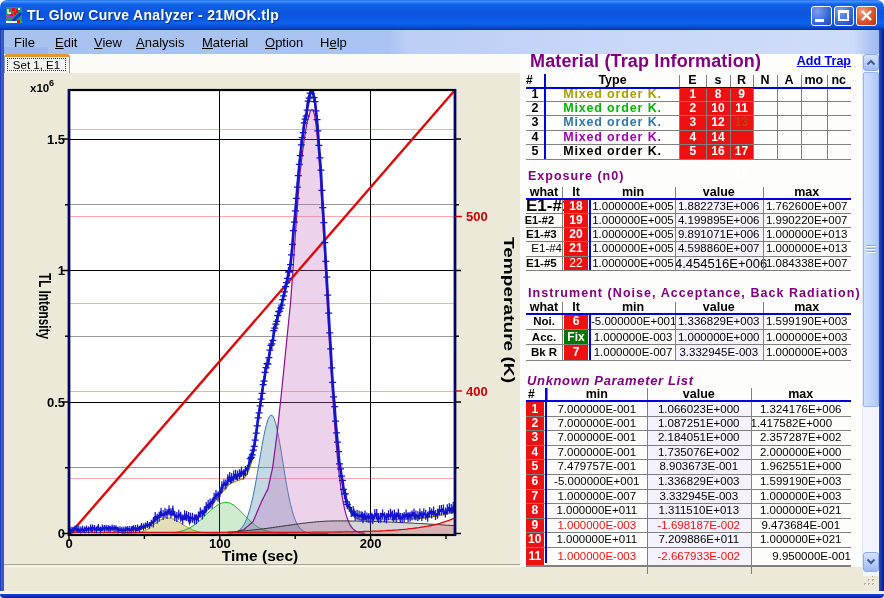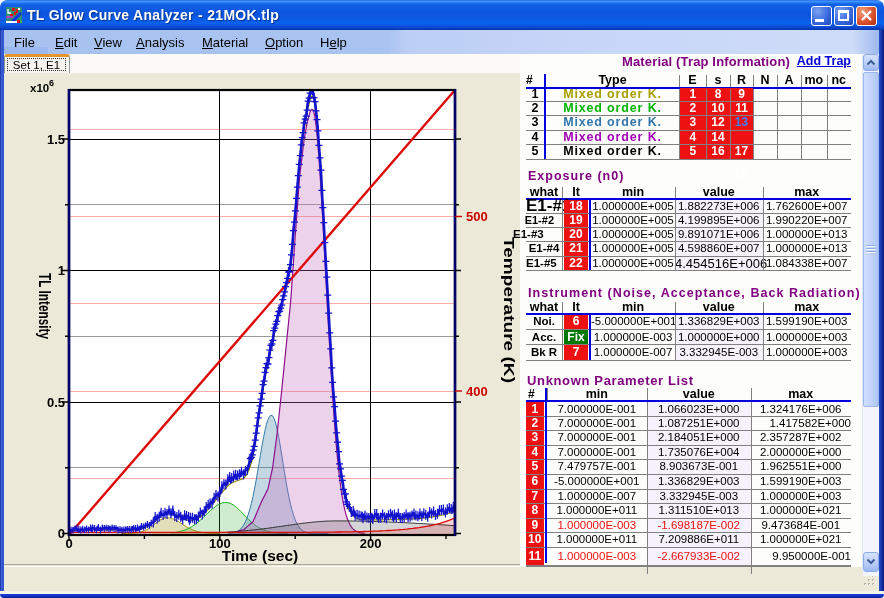--- a/index.html
+++ b/index.html
@@ -143,21 +143,21 @@
 <div class="abs" style="left:863px;top:72px;width:16px;height:335px;background:linear-gradient(90deg,#cfdffe 0%,#c2d4fb 50%,#aec6f5 100%);border:1px solid #9bb7f0;border-radius:2px"></div>
 <svg class="abs" style="left:866px;top:244px" width="10" height="10" viewBox="0 0 10 10">
     <g stroke="#86a7e8" stroke-width="1">
       <path d="M0.5 1.5 H9.5 M0.5 4.5 H9.5 M0.5 7.5 H9.5"></path>
     </g>
     <g stroke="#fff" stroke-width="1">
       <path d="M0.5 2.5 H9.5 M0.5 5.5 H9.5 M0.5 8.5 H9.5"></path>
     </g>
   </svg>
 
-<div style="position:absolute;left:530px;top:54.5px;width:260px;height:13px;line-height:13px;font-size:13px;color:#800080;text-align:right;white-space:nowrap;font-weight:bold;letter-spacing:0.15px;">Material (Trap Information)</div>
+<div style="position:absolute;left:530px;top:54.5px;width:260px;height:13px;line-height:13px;font-size:18px;color:#800080;text-align:left;white-space:nowrap;font-weight:bold;letter-spacing:0.15px;">Material (Trap Information)</div>
 <div style="position:absolute;left:770px;top:54px;width:81px;height:14px;line-height:14px;font-size:12.5px;color:#0000dd;text-align:right;white-space:nowrap;font-weight:bold;"><span style="text-decoration:underline">Add Trap</span></div>
 <div style="position:absolute;left:526px;top:73.5px;width:16px;height:13px;line-height:13px;font-size:12px;color:#000;text-align:left;white-space:nowrap;font-weight:bold;">#</div>
 <div style="position:absolute;left:546px;top:73.5px;width:133px;height:13px;line-height:13px;font-size:12.5px;color:#000;text-align:center;white-space:nowrap;font-weight:bold;">Type</div>
 <div style="position:absolute;left:679px;top:73.5px;width:27px;height:13px;line-height:13px;font-size:12.5px;color:#000;text-align:center;white-space:nowrap;font-weight:bold;">E</div>
 <div style="position:absolute;left:706px;top:73.5px;width:24px;height:13px;line-height:13px;font-size:12.5px;color:#000;text-align:center;white-space:nowrap;font-weight:bold;">s</div>
 <div style="position:absolute;left:730px;top:73.5px;width:23px;height:13px;line-height:13px;font-size:12.5px;color:#000;text-align:center;white-space:nowrap;font-weight:bold;">R</div>
 <div style="position:absolute;left:753px;top:73.5px;width:24px;height:13px;line-height:13px;font-size:12.5px;color:#000;text-align:center;white-space:nowrap;font-weight:bold;">N</div>
 <div style="position:absolute;left:777px;top:73.5px;width:24px;height:13px;line-height:13px;font-size:12.5px;color:#000;text-align:center;white-space:nowrap;font-weight:bold;">A</div>
 <div style="position:absolute;left:801px;top:73.5px;width:25.5px;height:13px;line-height:13px;font-size:12.5px;color:#000;text-align:center;white-space:nowrap;font-weight:bold;">mo</div>
 <div style="position:absolute;left:826.5px;top:73.5px;width:24.5px;height:13px;line-height:13px;font-size:12.5px;color:#000;text-align:center;white-space:nowrap;font-weight:bold;">nc</div>
@@ -187,21 +187,21 @@
 <div style="position:absolute;left:730px;top:101.9px;width:23px;height:13.4px;background:#ee1111;"></div>
 <div style="position:absolute;left:730px;top:101.9px;width:23px;height:13.4px;line-height:13.4px;font-size:12px;color:#fff;text-align:center;white-space:nowrap;font-weight:bold;">11</div>
 <div style="position:absolute;left:526px;top:115.3px;width:325px;height:1px;background:#808080;"></div>
 <div style="position:absolute;left:526px;top:116.3px;width:18px;height:13.4px;line-height:13.4px;font-size:12.5px;color:#000;text-align:center;white-space:nowrap;font-weight:bold;">3</div>
 <div style="position:absolute;left:546px;top:116.3px;width:133px;height:13.4px;line-height:13.4px;font-size:12.5px;color:#3377aa;text-align:center;white-space:nowrap;font-weight:bold;letter-spacing:0.85px;">Mixed order K.</div>
 <div style="position:absolute;left:679.5px;top:116.3px;width:26.5px;height:13.4px;background:#ee1111;"></div>
 <div style="position:absolute;left:679.5px;top:116.3px;width:26.5px;height:13.4px;line-height:13.4px;font-size:12px;color:#fff;text-align:center;white-space:nowrap;font-weight:bold;">3</div>
 <div style="position:absolute;left:706px;top:116.3px;width:24px;height:13.4px;background:#ee1111;"></div>
 <div style="position:absolute;left:706px;top:116.3px;width:24px;height:13.4px;line-height:13.4px;font-size:12px;color:#fff;text-align:center;white-space:nowrap;font-weight:bold;">12</div>
 <div style="position:absolute;left:730px;top:116.3px;width:23px;height:13.4px;background:#ee1111;"></div>
-<div style="position:absolute;left:730px;top:116.3px;width:23px;height:13.4px;line-height:13.4px;font-size:12px;color:#3b82f6;text-align:center;white-space:nowrap;font-weight:bold;">13</div>
+<div style="position:absolute;left:730px;top:116.3px;width:23px;height:13.4px;line-height:13.4px;font-size:12px;color:#c2410c;text-align:center;white-space:nowrap;font-weight:bold;">13</div>
 <div style="position:absolute;left:526px;top:129.7px;width:325px;height:1px;background:#808080;"></div>
 <div style="position:absolute;left:526px;top:130.7px;width:18px;height:13.4px;line-height:13.4px;font-size:12.5px;color:#000;text-align:center;white-space:nowrap;font-weight:bold;">4</div>
 <div style="position:absolute;left:546px;top:130.7px;width:133px;height:13.4px;line-height:13.4px;font-size:12.5px;color:#a000b4;text-align:center;white-space:nowrap;font-weight:bold;letter-spacing:0.85px;">Mixed order K.</div>
 <div style="position:absolute;left:679.5px;top:130.7px;width:26.5px;height:13.4px;background:#ee1111;"></div>
 <div style="position:absolute;left:679.5px;top:130.7px;width:26.5px;height:13.4px;line-height:13.4px;font-size:12px;color:#fff;text-align:center;white-space:nowrap;font-weight:bold;">4</div>
 <div style="position:absolute;left:706px;top:130.7px;width:24px;height:13.4px;background:#ee1111;"></div>
 <div style="position:absolute;left:706px;top:130.7px;width:24px;height:13.4px;line-height:13.4px;font-size:12px;color:#fff;text-align:center;white-space:nowrap;font-weight:bold;">14</div>
 <div style="position:absolute;left:730px;top:130.7px;width:23px;height:13.4px;background:#ee1111;"></div>
 <div style="position:absolute;left:730px;top:130.7px;width:23px;height:13.4px;line-height:13.4px;font-size:12px;color:#fff;text-align:center;white-space:nowrap;font-weight:bold;margin-top:37px;">15</div>
 <div style="position:absolute;left:526px;top:144.1px;width:325px;height:1px;background:#808080;"></div>
@@ -240,37 +240,37 @@
 <div style="position:absolute;left:675px;top:200.4px;width:87.5px;height:12.3px;line-height:12.3px;font-size:11.5px;color:#000;text-align:center;white-space:nowrap;">1.882273E+006</div>
 <div style="position:absolute;left:762.5px;top:200.4px;width:88.5px;height:12.3px;line-height:12.3px;font-size:11.5px;color:#000;text-align:center;white-space:nowrap;">1.762600E+007</div>
 <div style="position:absolute;left:526px;top:212.7px;width:325px;height:1px;background:#808080;"></div>
 <div style="position:absolute;left:518px;top:213.7px;width:36px;height:13.3px;line-height:13.3px;font-size:11px;color:#000;text-align:right;white-space:nowrap;font-weight:bold;">E1-#2</div>
 <div style="position:absolute;left:564px;top:213.7px;width:24px;height:13.3px;background:#ee1111;"></div>
 <div style="position:absolute;left:564px;top:213.7px;width:24px;height:13.3px;line-height:13.3px;font-size:12px;color:#fff;text-align:center;white-space:nowrap;font-weight:bold;">19</div>
 <div style="position:absolute;left:591px;top:213.7px;width:84px;height:13.3px;line-height:13.3px;font-size:11.5px;color:#000;text-align:center;white-space:nowrap;">1.000000E+005</div>
 <div style="position:absolute;left:675px;top:213.7px;width:87.5px;height:13.3px;line-height:13.3px;font-size:11.5px;color:#000;text-align:center;white-space:nowrap;">4.199895E+006</div>
 <div style="position:absolute;left:762.5px;top:213.7px;width:88.5px;height:13.3px;line-height:13.3px;font-size:11.5px;color:#000;text-align:center;white-space:nowrap;">1.990220E+007</div>
 <div style="position:absolute;left:526px;top:227px;width:325px;height:1px;background:#808080;"></div>
-<div style="position:absolute;left:513px;top:228px;width:36px;height:13.3px;line-height:13.3px;font-size:11.5px;color:#000;text-align:left;white-space:nowrap;font-weight:bold;">E1-#3</div>
+<div style="position:absolute;left:526px;top:228px;width:36px;height:13.3px;line-height:13.3px;font-size:11.5px;color:#000;text-align:left;white-space:nowrap;font-weight:bold;">E1-#3</div>
 <div style="position:absolute;left:564px;top:228px;width:24px;height:13.3px;background:#ee1111;"></div>
 <div style="position:absolute;left:564px;top:228px;width:24px;height:13.3px;line-height:13.3px;font-size:12px;color:#fff;text-align:center;white-space:nowrap;font-weight:bold;">20</div>
 <div style="position:absolute;left:591px;top:228px;width:84px;height:13.3px;line-height:13.3px;font-size:11.5px;color:#000;text-align:center;white-space:nowrap;">1.000000E+005</div>
 <div style="position:absolute;left:675px;top:228px;width:87.5px;height:13.3px;line-height:13.3px;font-size:11.5px;color:#000;text-align:center;white-space:nowrap;">9.891071E+006</div>
 <div style="position:absolute;left:762.5px;top:228px;width:88.5px;height:13.3px;line-height:13.3px;font-size:11.5px;color:#000;text-align:center;white-space:nowrap;">1.000000E+013</div>
 <div style="position:absolute;left:526px;top:241.3px;width:325px;height:1px;background:#808080;"></div>
-<div style="position:absolute;left:526px;top:242.3px;width:36px;height:13.3px;line-height:13.3px;font-size:11.5px;color:#000;text-align:center;white-space:nowrap;font-weight:bold;">E1-#4</div>
+<div style="position:absolute;left:526px;top:242.3px;width:36px;height:13.3px;line-height:13.3px;font-size:11.5px;color:#000;text-align:right;white-space:nowrap;font-weight:normal;">E1-#4</div>
 <div style="position:absolute;left:564px;top:242.3px;width:24px;height:13.3px;background:#ee1111;"></div>
 <div style="position:absolute;left:564px;top:242.3px;width:24px;height:13.3px;line-height:13.3px;font-size:12px;color:#fff;text-align:center;white-space:nowrap;font-weight:bold;">21</div>
 <div style="position:absolute;left:591px;top:242.3px;width:84px;height:13.3px;line-height:13.3px;font-size:11.5px;color:#000;text-align:center;white-space:nowrap;">1.000000E+005</div>
 <div style="position:absolute;left:675px;top:242.3px;width:87.5px;height:13.3px;line-height:13.3px;font-size:11.5px;color:#000;text-align:center;white-space:nowrap;">4.598860E+007</div>
 <div style="position:absolute;left:762.5px;top:242.3px;width:88.5px;height:13.3px;line-height:13.3px;font-size:11.5px;color:#000;text-align:center;white-space:nowrap;">1.000000E+013</div>
 <div style="position:absolute;left:526px;top:255.6px;width:325px;height:1px;background:#808080;"></div>
 <div style="position:absolute;left:526px;top:256.6px;width:36px;height:13.3px;line-height:13.3px;font-size:11.5px;color:#000;text-align:left;white-space:nowrap;font-weight:bold;">E1-#5</div>
 <div style="position:absolute;left:564px;top:256.6px;width:24px;height:13.3px;background:#ee1111;"></div>
-<div style="position:absolute;left:564px;top:256.6px;width:24px;height:13.3px;line-height:13.3px;font-size:12px;color:#fff;text-align:center;white-space:nowrap;font-weight:bold;">22</div>
+<div style="position:absolute;left:564px;top:256.6px;width:24px;height:13.3px;line-height:13.3px;font-size:12px;color:#fff;text-align:center;white-space:nowrap;font-weight:normal;">22</div>
 <div style="position:absolute;left:591px;top:256.6px;width:84px;height:13.3px;line-height:13.3px;font-size:11.5px;color:#000;text-align:center;white-space:nowrap;">1.000000E+005</div>
 <div style="position:absolute;left:675px;top:256.6px;width:87.5px;height:13.3px;line-height:13.3px;font-size:13px;color:#000;text-align:left;white-space:nowrap;">4.454516E+006</div>
 <div style="position:absolute;left:762.5px;top:256.6px;width:88.5px;height:13.3px;line-height:13.3px;font-size:11.5px;color:#000;text-align:center;white-space:nowrap;">1.084338E+007</div>
 <div style="position:absolute;left:526px;top:269.9px;width:325px;height:1px;background:#808080;"></div>
 <div style="position:absolute;left:562px;top:200.4px;width:1px;height:69.5px;background:#808080;"></div>
 <div style="position:absolute;left:675px;top:200.4px;width:1px;height:69.5px;background:#808080;"></div>
 <div style="position:absolute;left:762.5px;top:200.4px;width:1px;height:69.5px;background:#808080;"></div>
 <div style="position:absolute;left:589px;top:199.5px;width:2px;height:70.4px;background:#0000dd;"></div>
 <div style="position:absolute;left:528px;top:286.5px;width:340px;height:13px;line-height:13px;font-size:12.5px;color:#800080;text-align:left;white-space:nowrap;font-weight:bold;letter-spacing:1.05px;">Instrument (Noise, Acceptance, Back Radiation)</div>
 <div style="position:absolute;left:526px;top:300.5px;width:36px;height:13px;line-height:13px;font-size:12.5px;color:#000;text-align:center;white-space:nowrap;font-weight:bold;">what</div>
@@ -301,52 +301,52 @@
 <div style="position:absolute;left:564px;top:345.4px;width:24px;height:14.5px;background:#ee1111;"></div>
 <div style="position:absolute;left:564px;top:345.4px;width:24px;height:14.5px;line-height:14.5px;font-size:12px;color:#fff;text-align:center;white-space:nowrap;font-weight:bold;">7</div>
 <div style="position:absolute;left:591px;top:345.4px;width:84px;height:14.5px;line-height:14.5px;font-size:11.5px;color:#000;text-align:center;white-space:nowrap;">1.000000E-007</div>
 <div style="position:absolute;left:675px;top:345.4px;width:87.5px;height:14.5px;line-height:14.5px;font-size:11.5px;color:#000;text-align:center;white-space:nowrap;">3.332945E-003</div>
 <div style="position:absolute;left:762.5px;top:345.4px;width:88.5px;height:14.5px;line-height:14.5px;font-size:11.5px;color:#000;text-align:center;white-space:nowrap;">1.000000E+003</div>
 <div style="position:absolute;left:526px;top:359.9px;width:325px;height:1px;background:#808080;"></div>
 <div style="position:absolute;left:562px;top:315.4px;width:1px;height:44.5px;background:#808080;"></div>
 <div style="position:absolute;left:675px;top:315.4px;width:1px;height:44.5px;background:#808080;"></div>
 <div style="position:absolute;left:762.5px;top:315.4px;width:1px;height:44.5px;background:#808080;"></div>
 <div style="position:absolute;left:589px;top:314.5px;width:2px;height:45.4px;background:#0000dd;"></div>
-<div style="position:absolute;left:527px;top:374px;width:220px;height:13px;line-height:13px;font-size:13px;color:#800080;text-align:left;white-space:nowrap;font-weight:bold;letter-spacing:0.65px;">Unknown Parameter List</div>
+<div style="position:absolute;left:527px;top:374px;width:220px;height:13px;line-height:13px;font-size:13px;color:#800080;text-align:left;white-space:nowrap;font-weight:bold;letter-spacing:0.65px;font-style:italic;">Unknown Parameter List</div>
 <div style="position:absolute;left:528px;top:387.5px;width:16px;height:12px;line-height:12px;font-size:12px;color:#000;text-align:left;white-space:nowrap;font-weight:bold;">#</div>
 <div style="position:absolute;left:546.5px;top:387.5px;width:100.5px;height:12px;line-height:12px;font-size:12.5px;color:#000;text-align:center;white-space:nowrap;font-weight:bold;">min</div>
 <div style="position:absolute;left:647px;top:387.5px;width:103.5px;height:12px;line-height:12px;font-size:12.5px;color:#000;text-align:center;white-space:nowrap;font-weight:bold;">value</div>
 <div style="position:absolute;left:750.5px;top:387.5px;width:100.5px;height:12px;line-height:12px;font-size:12.5px;color:#000;text-align:center;white-space:nowrap;font-weight:bold;">max</div>
 <div style="position:absolute;left:546.5px;top:388px;width:1px;height:12px;background:#808080;"></div>
 <div style="position:absolute;left:647px;top:388px;width:1px;height:12px;background:#808080;"></div>
 <div style="position:absolute;left:750.5px;top:388px;width:1px;height:12px;background:#808080;"></div>
 <div style="position:absolute;left:526px;top:399.5px;width:325px;height:2px;background:#0000dd;"></div>
 <div style="position:absolute;left:647px;top:401.5px;width:103.5px;height:163.5px;background:#f5f2fb;"></div>
 <div style="position:absolute;left:525.5px;top:401.5px;width:18.5px;height:14.1px;background:#ee1111;"></div>
 <div style="position:absolute;left:525.5px;top:401.5px;width:18.5px;height:14.1px;line-height:14.1px;font-size:12px;color:#fff;text-align:center;white-space:nowrap;font-weight:bold;">1</div>
 <div style="position:absolute;left:546.5px;top:401.5px;width:100.5px;height:14.1px;line-height:14.1px;font-size:11.5px;color:#000;text-align:center;white-space:nowrap;">7.000000E-001</div>
 <div style="position:absolute;left:647px;top:401.5px;width:103.5px;height:14.1px;line-height:14.1px;font-size:11.5px;color:#000;text-align:center;white-space:nowrap;">1.066023E+000</div>
 <div style="position:absolute;left:750.5px;top:401.5px;width:100.5px;height:14.1px;line-height:14.1px;font-size:11.5px;color:#000;text-align:center;white-space:nowrap;">1.324176E+006</div>
 <div style="position:absolute;left:525.5px;top:415.6px;width:325.5px;height:1px;background:#808080;"></div>
 <div style="position:absolute;left:525.5px;top:416.6px;width:18.5px;height:13.6px;background:#ee1111;"></div>
 <div style="position:absolute;left:525.5px;top:416.6px;width:18.5px;height:13.6px;line-height:13.6px;font-size:12px;color:#fff;text-align:center;white-space:nowrap;font-weight:bold;">2</div>
 <div style="position:absolute;left:546.5px;top:416.6px;width:100.5px;height:13.6px;line-height:13.6px;font-size:11.5px;color:#000;text-align:center;white-space:nowrap;">7.000000E-001</div>
 <div style="position:absolute;left:647px;top:416.6px;width:103.5px;height:13.6px;line-height:13.6px;font-size:11.5px;color:#000;text-align:center;white-space:nowrap;">1.087251E+000</div>
-<div style="position:absolute;left:750.5px;top:416.6px;width:100.5px;height:13.6px;line-height:13.6px;font-size:11.5px;color:#000;text-align:right;white-space:nowrap;">1.417582E+000</div>
+<div style="position:absolute;left:750.5px;top:416.6px;width:100.5px;height:13.6px;line-height:13.6px;font-size:11.5px;color:#000;text-align:left;white-space:nowrap;">1.417582E+000</div>
 <div style="position:absolute;left:525.5px;top:430.2px;width:325.5px;height:1px;background:#808080;"></div>
 <div style="position:absolute;left:525.5px;top:431.2px;width:18.5px;height:13.6px;background:#ee1111;"></div>
 <div style="position:absolute;left:525.5px;top:431.2px;width:18.5px;height:13.6px;line-height:13.6px;font-size:12px;color:#fff;text-align:center;white-space:nowrap;font-weight:bold;">3</div>
 <div style="position:absolute;left:546.5px;top:431.2px;width:100.5px;height:13.6px;line-height:13.6px;font-size:11.5px;color:#000;text-align:center;white-space:nowrap;">7.000000E-001</div>
 <div style="position:absolute;left:647px;top:431.2px;width:103.5px;height:13.6px;line-height:13.6px;font-size:11.5px;color:#000;text-align:center;white-space:nowrap;">2.184051E+000</div>
 <div style="position:absolute;left:750.5px;top:431.2px;width:100.5px;height:13.6px;line-height:13.6px;font-size:11.5px;color:#000;text-align:center;white-space:nowrap;">2.357287E+002</div>
 <div style="position:absolute;left:525.5px;top:444.8px;width:325.5px;height:1px;background:#808080;"></div>
 <div style="position:absolute;left:525.5px;top:445.8px;width:18.5px;height:13.6px;background:#ee1111;"></div>
 <div style="position:absolute;left:525.5px;top:445.8px;width:18.5px;height:13.6px;line-height:13.6px;font-size:12px;color:#fff;text-align:center;white-space:nowrap;font-weight:bold;">4</div>
 <div style="position:absolute;left:546.5px;top:445.8px;width:100.5px;height:13.6px;line-height:13.6px;font-size:11.5px;color:#000;text-align:center;white-space:nowrap;">7.000000E-001</div>
-<div style="position:absolute;left:647px;top:445.8px;width:103.5px;height:13.6px;line-height:13.6px;font-size:11.5px;color:#000;text-align:center;white-space:nowrap;">1.735076E+004</div>
+<div style="position:absolute;left:647px;top:445.8px;width:103.5px;height:13.6px;line-height:13.6px;font-size:11.5px;color:#000;text-align:center;white-space:nowrap;">1.735076E+002</div>
 <div style="position:absolute;left:750.5px;top:445.8px;width:100.5px;height:13.6px;line-height:13.6px;font-size:11.5px;color:#000;text-align:center;white-space:nowrap;">2.000000E+000</div>
 <div style="position:absolute;left:525.5px;top:459.4px;width:325.5px;height:1px;background:#808080;"></div>
 <div style="position:absolute;left:525.5px;top:460.4px;width:18.5px;height:13.6px;background:#ee1111;"></div>
 <div style="position:absolute;left:525.5px;top:460.4px;width:18.5px;height:13.6px;line-height:13.6px;font-size:12px;color:#fff;text-align:center;white-space:nowrap;font-weight:bold;">5</div>
 <div style="position:absolute;left:546.5px;top:460.4px;width:100.5px;height:13.6px;line-height:13.6px;font-size:11.5px;color:#000;text-align:center;white-space:nowrap;">7.479757E-001</div>
 <div style="position:absolute;left:647px;top:460.4px;width:103.5px;height:13.6px;line-height:13.6px;font-size:11.5px;color:#000;text-align:center;white-space:nowrap;">8.903673E-001</div>
 <div style="position:absolute;left:750.5px;top:460.4px;width:100.5px;height:13.6px;line-height:13.6px;font-size:11.5px;color:#000;text-align:center;white-space:nowrap;">1.962551E+000</div>
 <div style="position:absolute;left:525.5px;top:474px;width:325.5px;height:1px;background:#808080;"></div>
 <div style="position:absolute;left:525.5px;top:475px;width:18.5px;height:13.6px;background:#ee1111;"></div>
 <div style="position:absolute;left:525.5px;top:475px;width:18.5px;height:13.6px;line-height:13.6px;font-size:12px;color:#fff;text-align:center;white-space:nowrap;font-weight:bold;">6</div>

